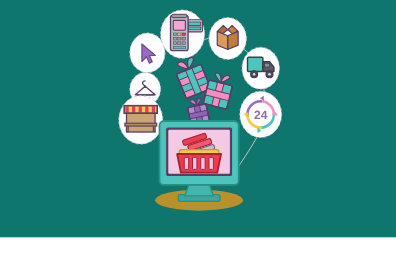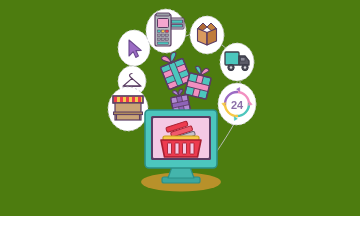--- a/index.html
+++ b/index.html
@@ -7,21 +7,21 @@
     padding: 0;
     background: #ffffff;
   }
   body {
     font-family: "Liberation Sans", sans-serif;
   }
   #illustration-canvas {
     position: relative;
     width: 360px;
     height: 216px;
-    background: #4d7c0f;
+    background: #0f766e;
     overflow: hidden;
   }
   #illustration-canvas svg {
     display: block;
   }
 </style>
 </head>
 <body>
 
 <div id="illustration-canvas">

